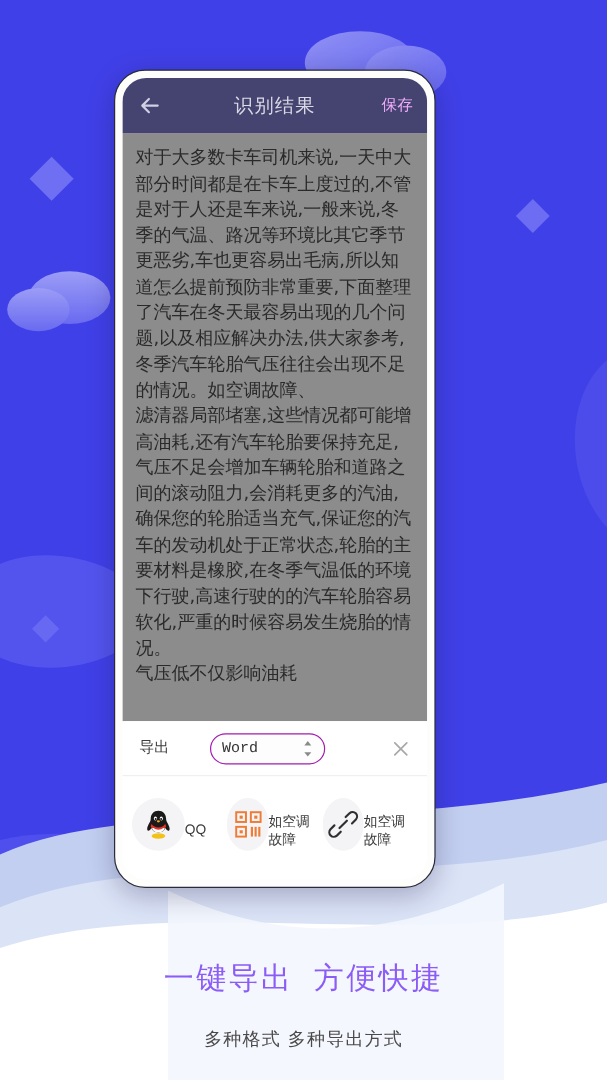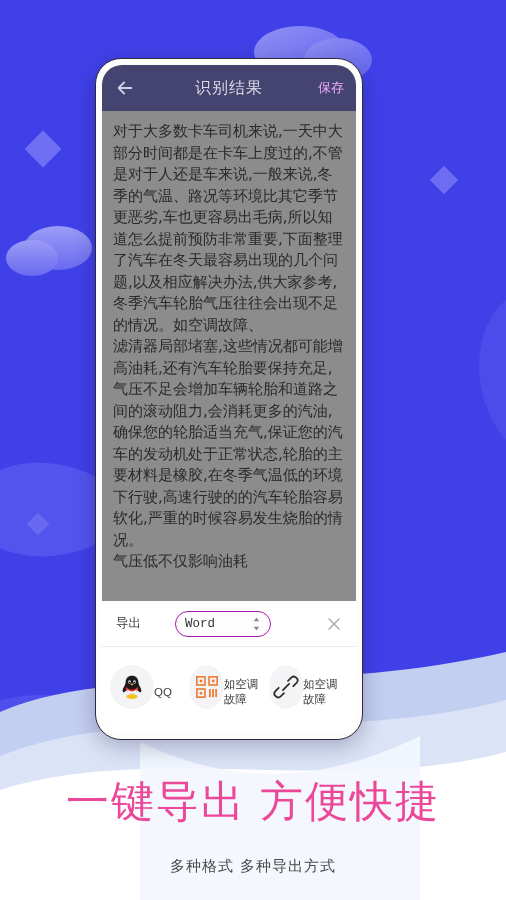--- a/index.html
+++ b/index.html
@@ -129,22 +129,22 @@
     margin-bottom: 10px;
   }
   .share-label { font-size: 11.5px; color: #3a3a3a; }
 
   
   #footer-copy {
     position: absolute; left: 0; right: 0; bottom: 24px;
     text-align: center; z-index: 6;
   }
   #footer-title {
-    font-size: 43px; color: #ec4899; letter-spacing: 2px;
-    font-family: Liberation Sans, sans-serif;
+    font-size: 25px; color: #8b5cf6; letter-spacing: 2px;
+    font-family: Liberation Mono, monospace;
   }
   #footer-subtitle {
     margin-top: 26px; font-size: 15px; color: #4a4a4a; letter-spacing: 1px;
     font-family: "DejaVu Sans", "Liberation Sans", sans-serif;
   }
 </style>
 </head>
 <body>
 
 <div id="bg-root">

